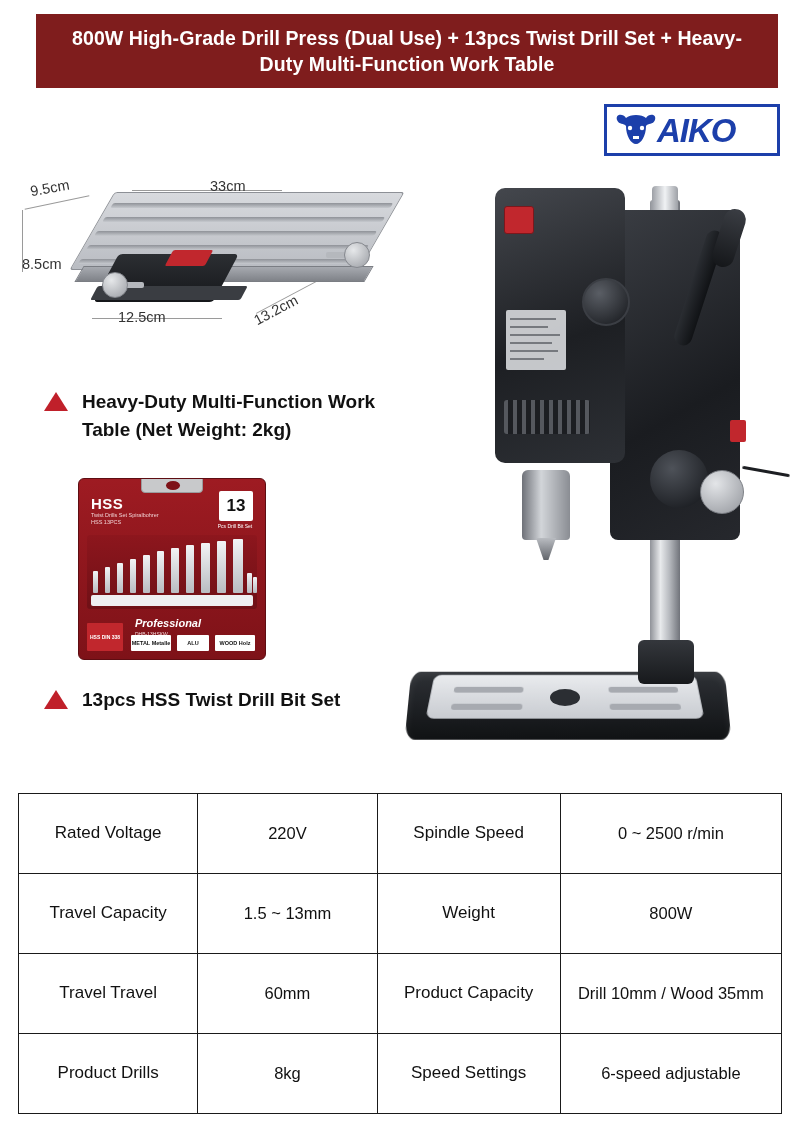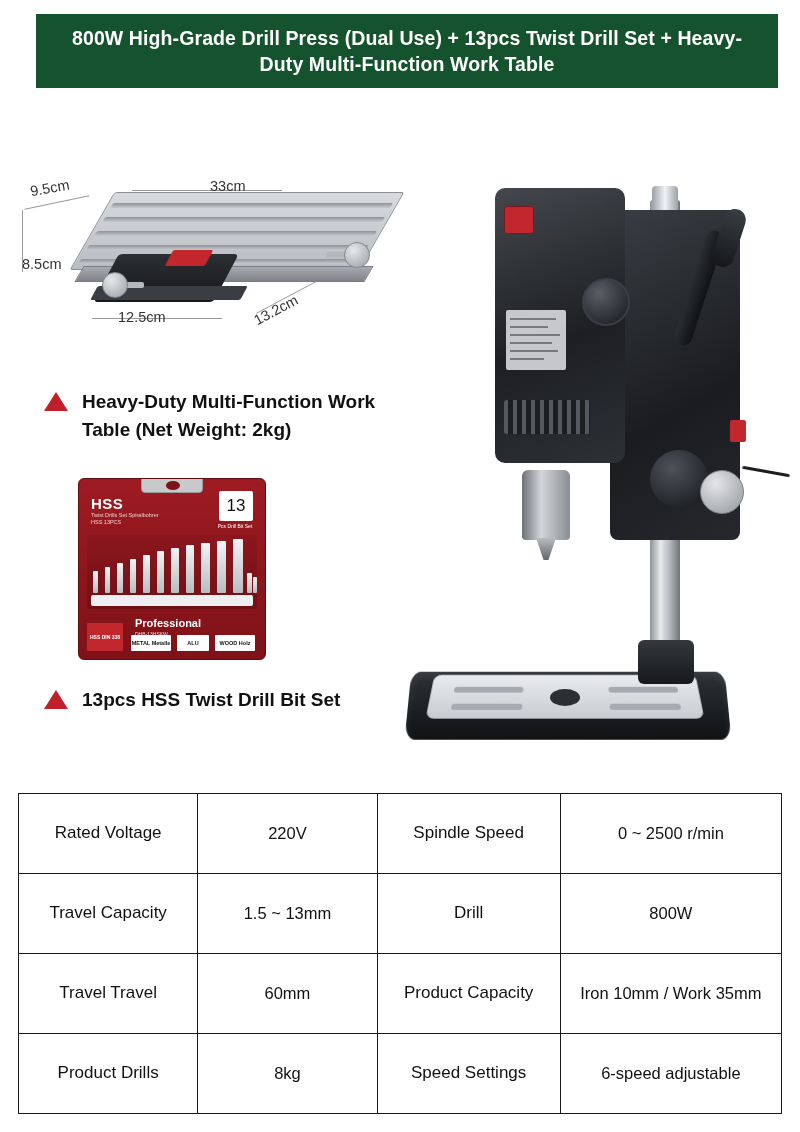--- a/index.html
+++ b/index.html
@@ -14,21 +14,21 @@
     width: 800px; height: 1132px;
     background: #ffffff;
     overflow: hidden;
   }
 
   
   .banner {
     position: absolute;
     left: 36px; top: 14px;
     width: 742px; height: 74px;
-    background: #14532d;
+    background: #7f1d1d;
     display: flex;
     align-items: center;
     justify-content: center;
     padding: 4px 18px;
   }
   .banner-title {
     color: #ffffff;
     font-size: 19.5px;
     font-weight: bold;
     line-height: 1.35;
@@ -210,21 +210,21 @@
     line-height: 1.35;
     width: 80px;
   }
   .bitset-13 {
     position: absolute;
     right: 12px; top: 12px;
     width: 34px; height: 30px;
     background: #ffffff;
     color: #111111;
     font-size: 17px;
-    font-weight: normal;
+    font-weight: bold;
     display: flex; align-items: center; justify-content: center;
     border-radius: 2px;
   }
   .bitset-13-sub {
     position: absolute;
     right: 12px; top: 44px;
     color: #ffffff;
     font-size: 5px;
     width: 36px;
     text-align: center;
@@ -263,20 +263,21 @@
     font-size: 5.5px;
     font-weight: bold;
     display: flex; align-items: center; justify-content: center;
     border-radius: 1px;
   }
   .bitset-brand {
     position: absolute;
     left: 56px; bottom: 30px;
     color: #ffffff;
     font-size: 11px;
+    font-style: italic;
     font-weight: bold;
   }
   .bitset-code {
     position: absolute;
     left: 56px; bottom: 22px;
     color: #f3d7d9;
     font-size: 5px;
   }
 
   
@@ -478,20 +479,31 @@
 </style>
 </head>
 <body>
 
 <div class="page">
 
   <div class="banner">
     <div class="banner-title">800W High-Grade Drill Press (Dual Use) + 13pcs Twist Drill Set + Heavy-Duty Multi-Function Work Table</div>
   </div>
 
+  <div class="logo">
+    <span class="logo-bull">
+      <svg width="46" height="36" viewBox="0 0 46 36" aria-hidden="true">
+        <path d="M4 8 C2 2 10 1 13 6 C17 2 29 2 33 6 C36 1 44 2 42 8 C40 13 35 11 33 14 C33 24 28 32 23 32 C18 32 13 24 13 14 C11 11 6 13 4 8 Z" fill="#1c3faa"></path>
+        <circle cx="17" cy="16" r="2.2" fill="#ffffff"></circle>
+        <circle cx="29" cy="16" r="2.2" fill="#ffffff"></circle>
+        <path d="M20 24 h6 v3 h-6 z" fill="#ffffff"></path>
+      </svg>
+    </span>
+    <span class="logo-text">AIKO</span>
+  </div>
 
   <div class="worktable-wrap">
 
     <div class="wt-line" style="left:10px; top:34px; width:66px; height:1px; transform:rotate(-12deg);"></div>
     <div class="wt-line" style="left:8px; top:42px; width:1px; height:62px;"></div>
     <div class="wt-line" style="left:118px; top:22px; width:150px; height:1px;"></div>
     <div class="wt-line" style="left:78px; top:150px; width:130px; height:1px;"></div>
     <div class="wt-line" style="left:238px; top:128px; width:72px; height:1px; transform:rotate(-28deg);"></div>
 
     <div class="dim-label dim-9">9.5cm</div>
@@ -613,28 +625,28 @@
     <tbody>
       <tr>
         <td class="k">Rated Voltage</td>
         <td>220V</td>
         <td class="k">Spindle Speed</td>
         <td>0 ~ 2500 r/min</td>
       </tr>
       <tr>
         <td class="k">Travel Capacity</td>
         <td>1.5 ~ 13mm</td>
-        <td class="k">Drill</td>
+        <td class="k">Weight</td>
         <td>800W</td>
       </tr>
       <tr>
         <td class="k">Travel Travel</td>
         <td>60mm</td>
         <td class="k">Product Capacity</td>
-        <td>Iron 10mm / Work 35mm</td>
+        <td>Drill 10mm / Wood 35mm</td>
       </tr>
       <tr>
         <td class="k">Product Drills</td>
         <td>8kg</td>
         <td class="k">Speed Settings</td>
         <td>6-speed adjustable</td>
       </tr>
     </tbody>
   </table>
 

